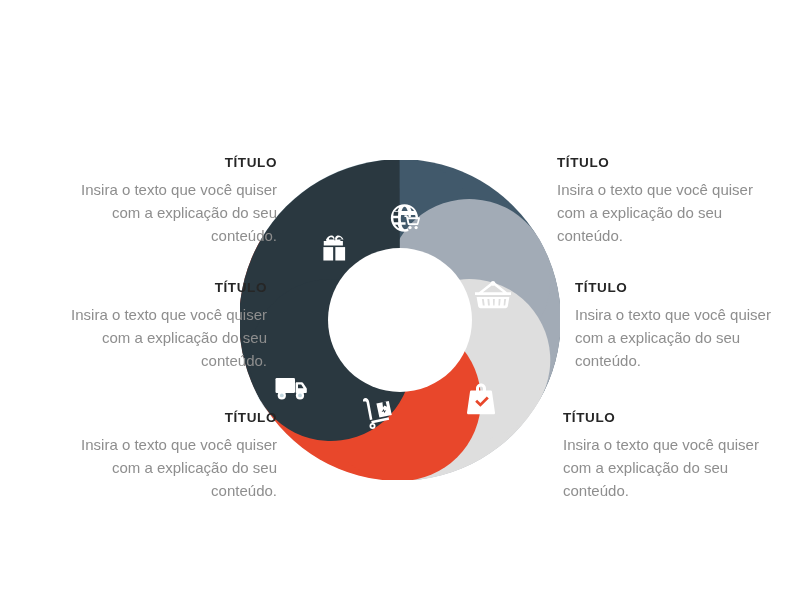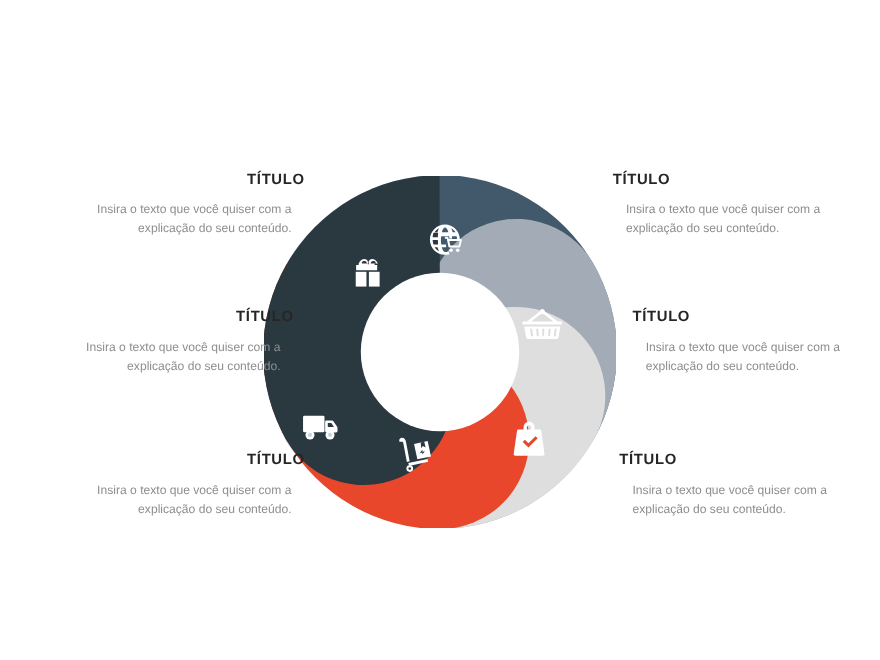--- a/index.html
+++ b/index.html
@@ -37,24 +37,24 @@
   }
   .label .title {
     font-size: 13.5px;
     font-weight: bold;
     color: #262626;
     letter-spacing: 0.6px;
     margin: 0 0 7px 0;
     line-height: 1.1;
   }
   .label .body {
-    font-size: 11px;
+    font-size: 15px;
     color: #8e8e8e;
     line-height: 1.55;
-    margin: 12px;
+    margin: 0;
   }
 
   .label.right { text-align: left; }
   .label.left  { text-align: right; }
 
   
   #label-1 { left: 62px;  top: 156px; }
   #label-2 { left: 52px;  top: 281px; }
   #label-3 { left: 62px;  top: 411px; }
   

